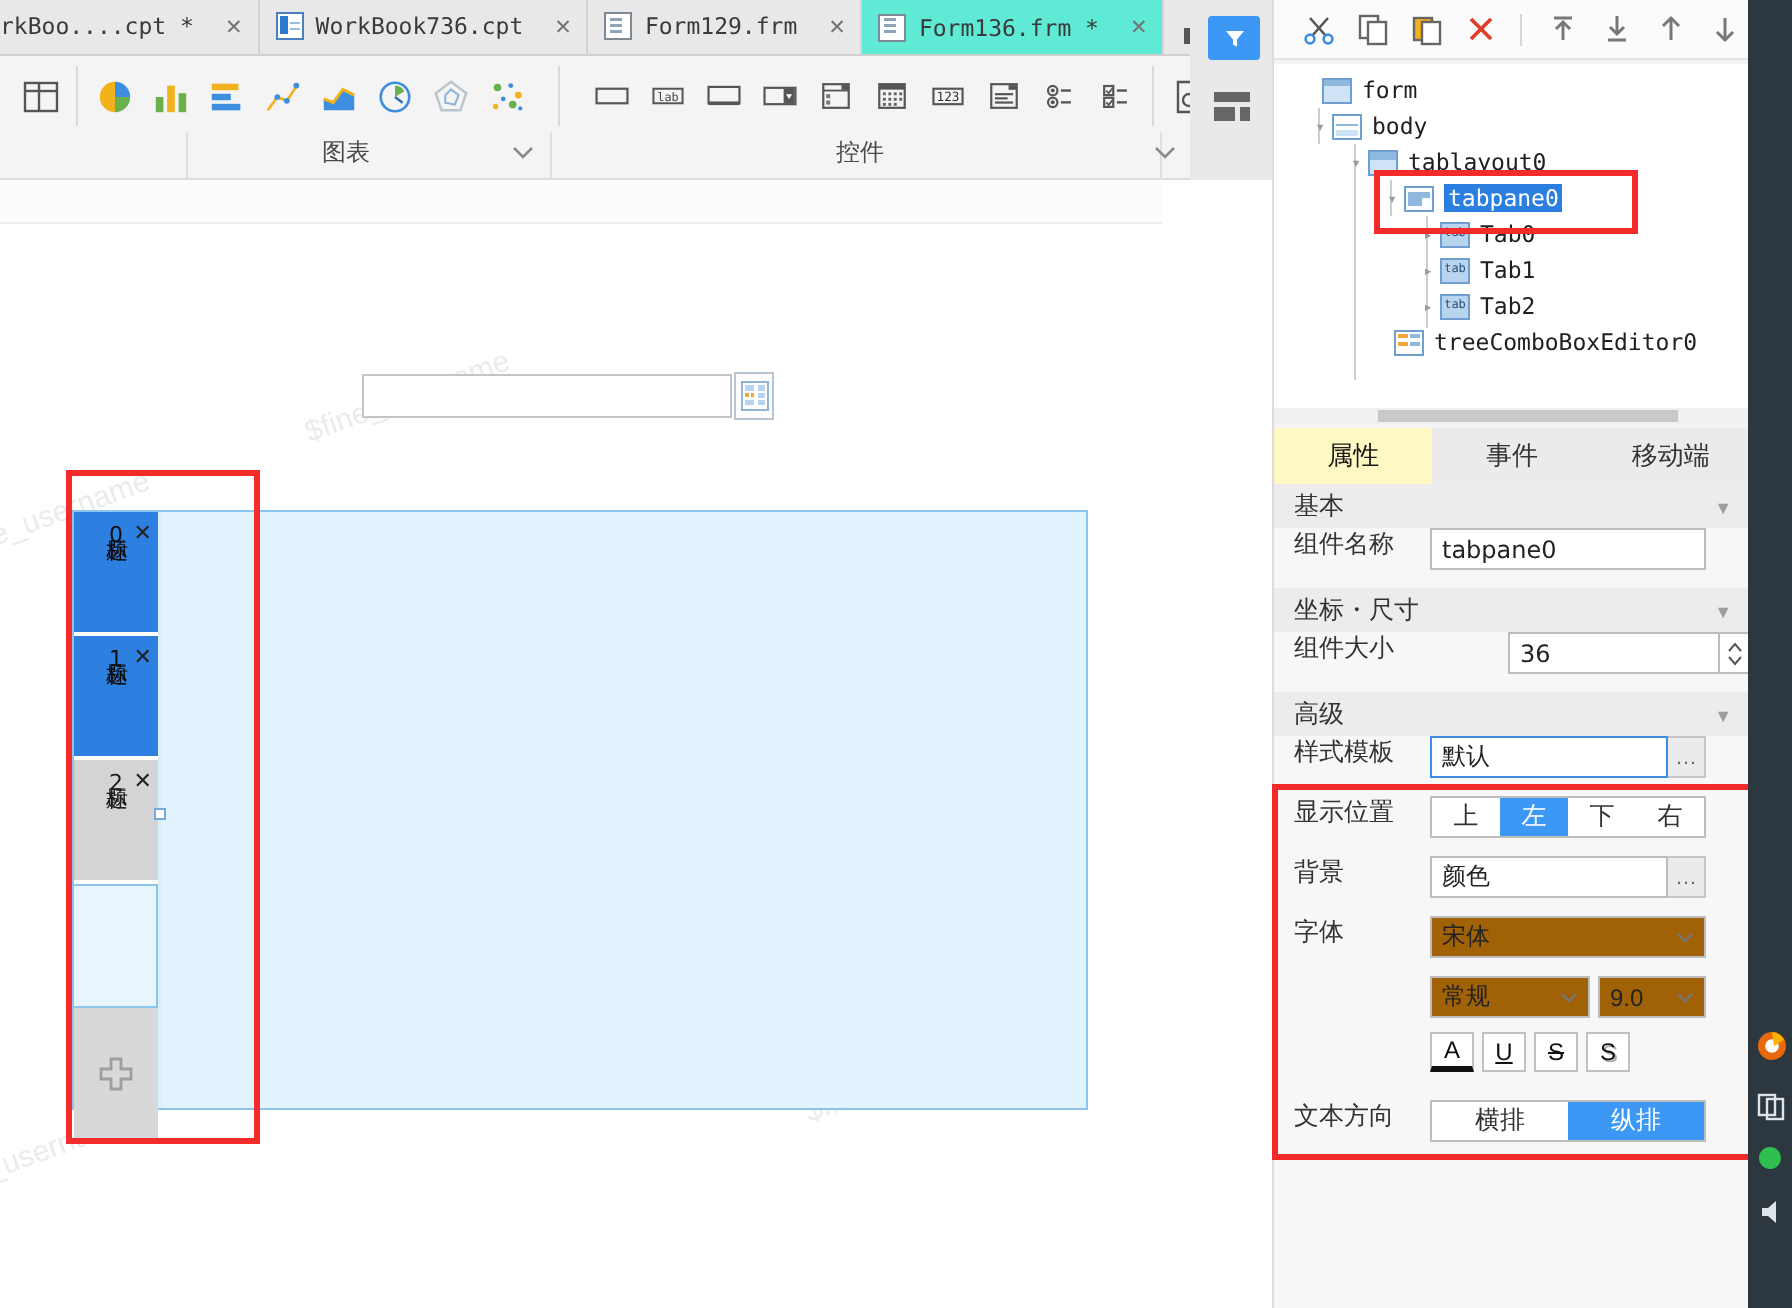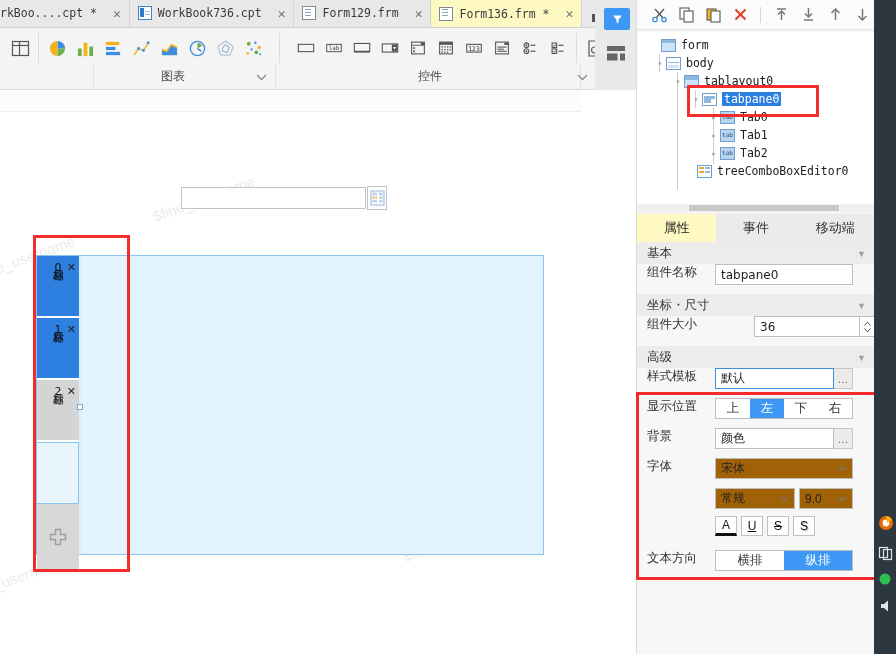--- a/index.html
+++ b/index.html
@@ -17,21 +17,21 @@
   }
   .doctab{
     display:flex; align-items:center; gap:6px;
     padding:0 8px 0 8px; height:28px;
     border-right:1px solid #d4d4d4;
     background:#e8e8e8; color:#3a3a3a;
     font-family:"DejaVu Sans Mono","Liberation Mono",monospace;
     font-size:11.5px; white-space:nowrap;
     position:relative;
   }
-  .doctab.active{ background:#fef9c3; border-top:1px solid #cfcfcf; }
+  .doctab.active{ background:#5eead4; border-top:1px solid #cfcfcf; }
   .doctab .tclose{ color:#737373; font-size:13px; margin-left:10px; }
   .doctab.first{ padding-left:0; }
   .ticon{ width:14px;height:14px; flex:0 0 14px; position:relative; display:inline-block;}
   .ic-cpt{ border:1.5px solid #4a7fc1; background:#fff; }
   .ic-cpt::before{content:"";position:absolute;left:1px;top:1px;width:4px;height:9px;background:#2a7ad0;}
   .ic-cpt::after{content:"";position:absolute;left:6px;top:1px;right:1px;bottom:1px;
      background:
        linear-gradient(to bottom,transparent 3px,#9bbde4 3px,#9bbde4 4px,transparent 4px),
        linear-gradient(to bottom,transparent 6px,#9bbde4 6px,#9bbde4 7px,transparent 7px);}
   .ic-frm{ border:1.5px solid #7d8a96; background:#fff;}

